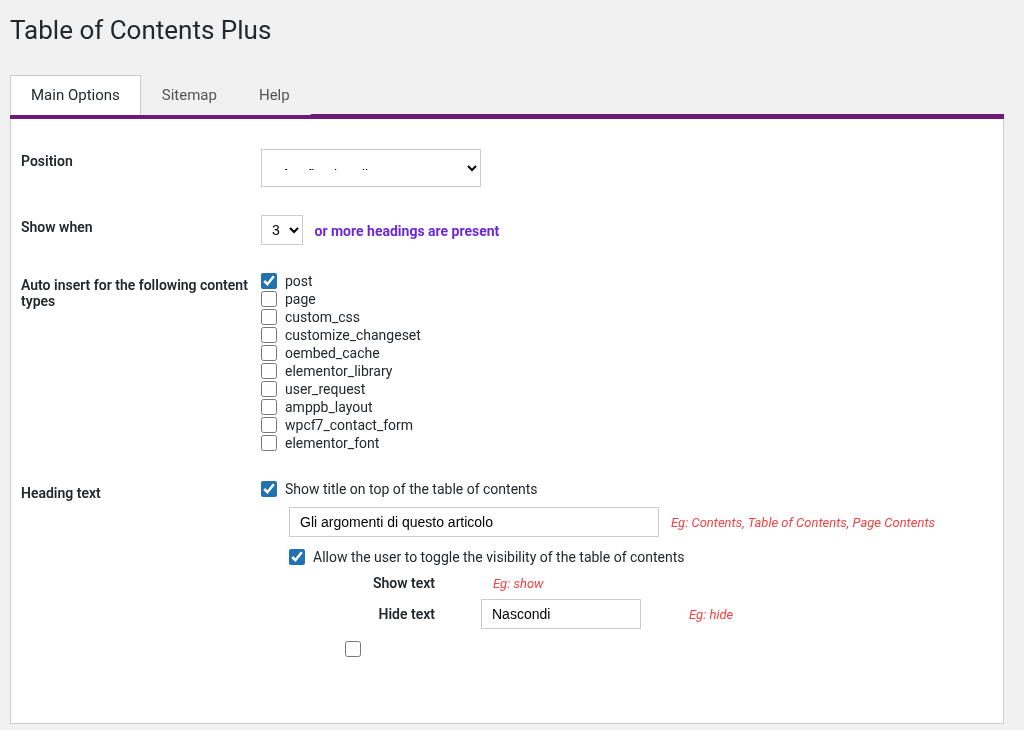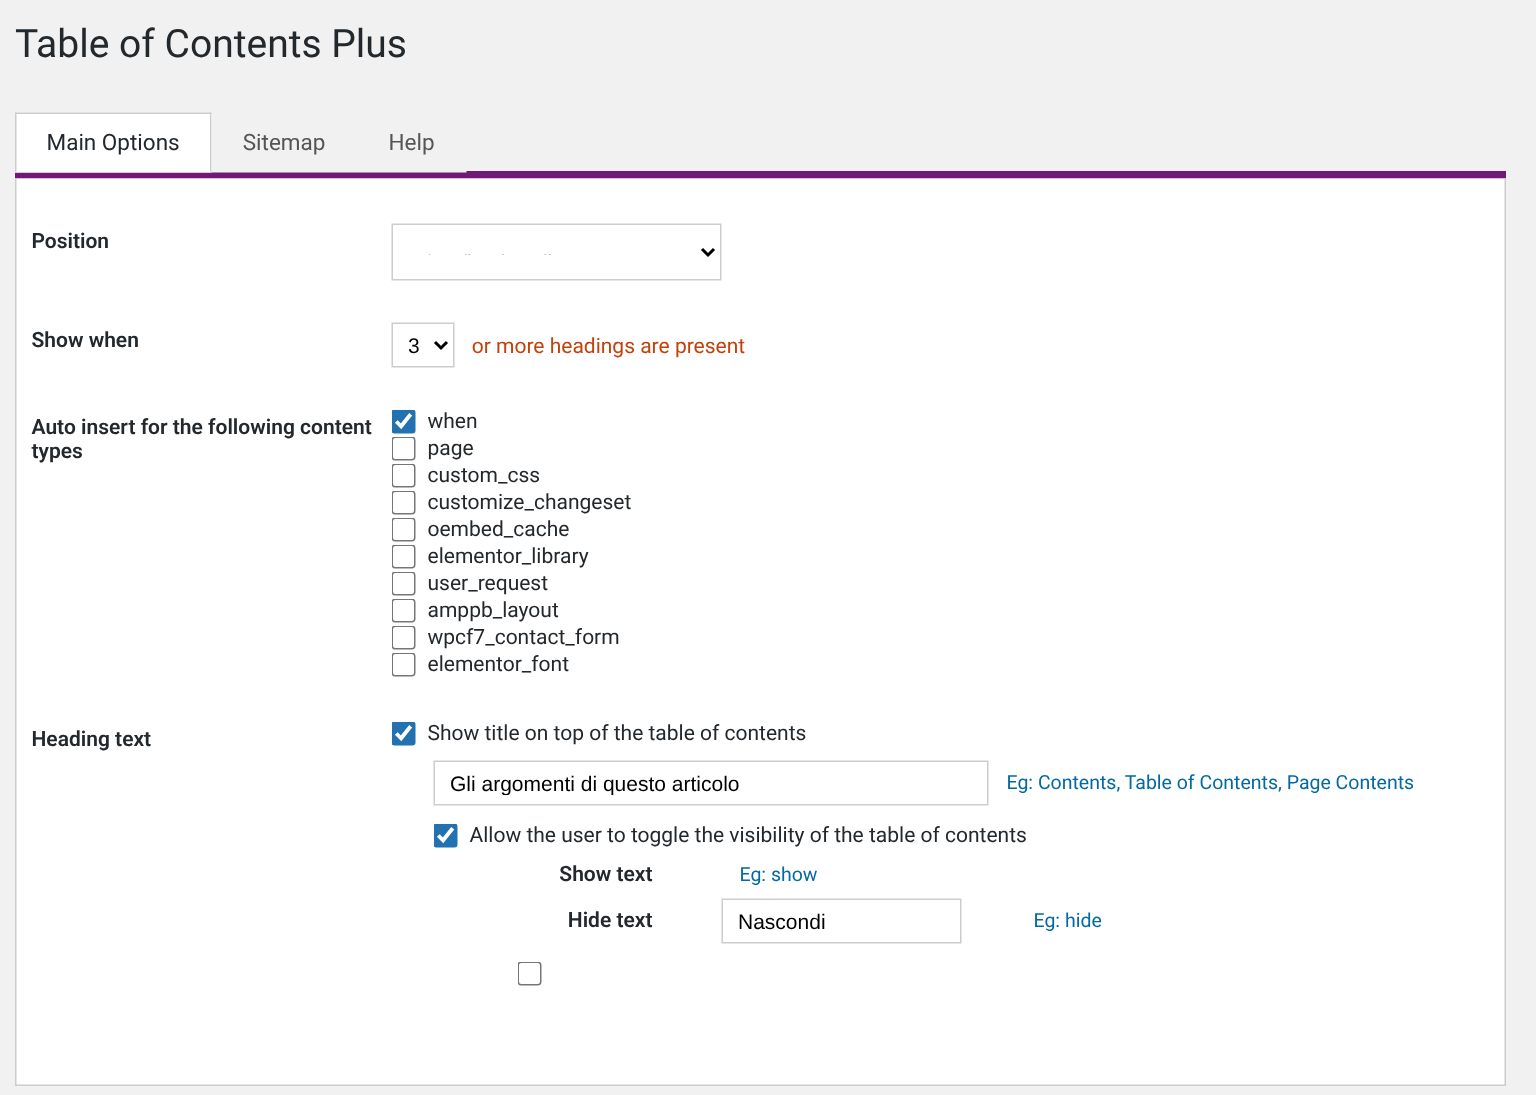--- a/index.html
+++ b/index.html
@@ -74,22 +74,23 @@
       height: 30px;
       border: 1px solid #ccc;
       padding: 2px 6px;
       font-size: 14px;
       background: #fff;
     }
     .inline-text {
       display: inline-block;
       margin-left: 8px;
       font-size: 14px;
-      color: #c2410c;
+      color: #6d28d9;
       vertical-align: middle;
+      font-weight: bold;
     }
     .checkbox-list {
       display: flex;
       flex-direction: column;
     }
     .checkbox-item {
       display: flex;
       align-items: center;
       margin-bottom: 2px;
     }
@@ -123,21 +124,22 @@
       font-size: 14px;
     }
     input[type="text"].narrow-input {
       width: 160px;
       height: 30px;
       border: 1px solid #ccc;
       padding: 2px 10px;
       font-size: 14px;
     }
     .hint {
-      color: #0369a1;
+      font-style: italic;
+      color: #ef4444;
       font-size: 13px;
       margin-left: 12px;
     }
     .toggle-row {
       display: flex;
       align-items: center;
       margin-bottom: 8px;
     }
     .toggle-label {
       width: 90px;
@@ -184,21 +186,21 @@
       <span class="inline-text">or more headings are present</span>
     </div>
   </div>
 
   <div class="form-row">
     <div class="form-label">Auto insert for the following content types</div>
     <div class="form-field">
       <div class="checkbox-list">
         <div class="checkbox-item">
           <input type="checkbox" checked="" style="">
-          <span class="checkbox-label">when</span>
+          <span class="checkbox-label">post</span>
         </div>
         <div class="checkbox-item">
           <input type="checkbox" style="">
           <span class="checkbox-label">page</span>
         </div>
         <div class="checkbox-item">
           <input type="checkbox" style="">
           <span class="checkbox-label">custom_css</span>
         </div>
         <div class="checkbox-item">

